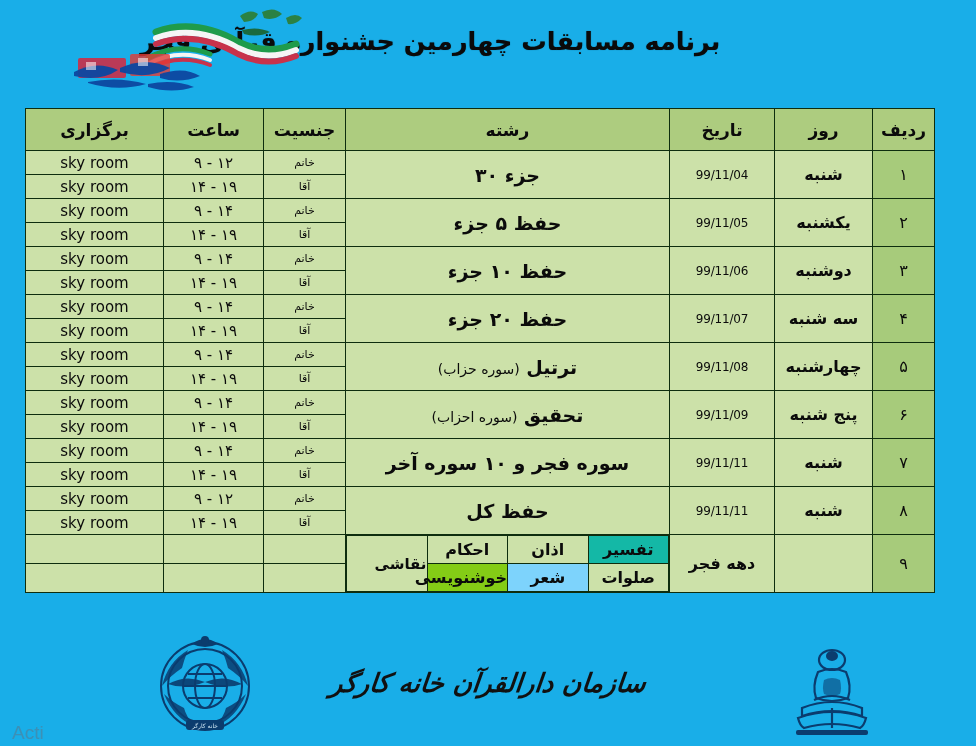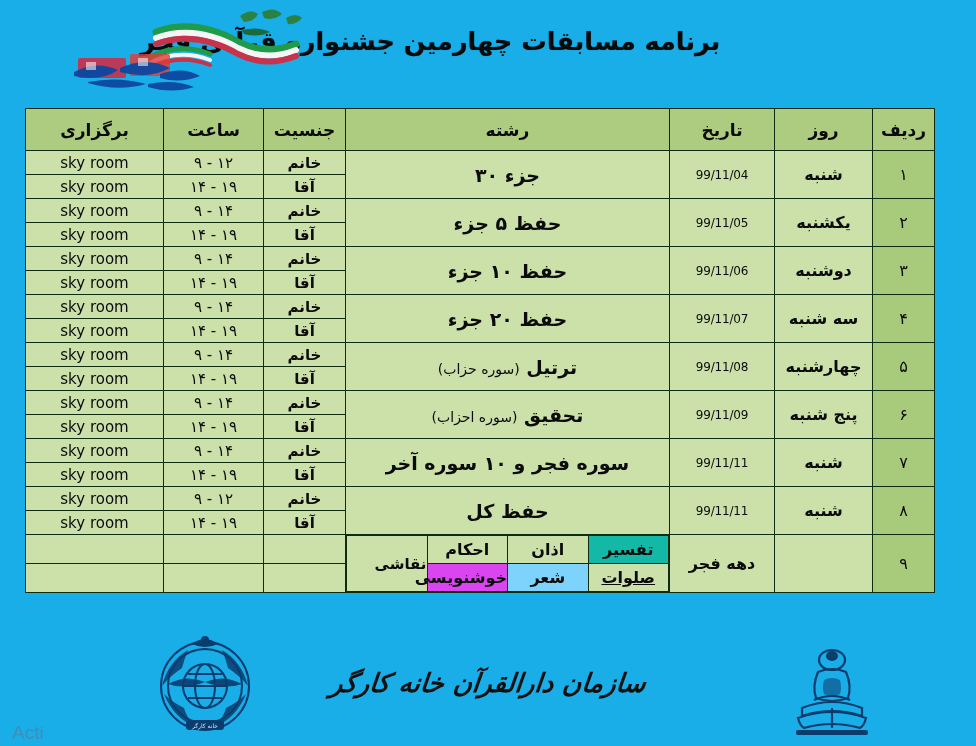--- a/index.html
+++ b/index.html
@@ -115,23 +115,22 @@
   td.reshte {
     font-size: 19px;
     font-weight: bold;
     letter-spacing: -0.3px;
   }
   td.reshte .paren {
     font-size: 14px;
     font-weight: normal;
   }
   td.jensiat {
-    font-size: 15px;
+    font-size: 11px;
     height: 24px;
-    font-weight: bold;
   }
   td.saat {
     font-size: 15px;
     height: 24px;
     direction: ltr;
   }
   td.bargo {
     font-size: 15px;
     height: 24px;
     direction: ltr;
@@ -411,23 +410,23 @@
             <td rowspan="2" style="padding: 0px;">
               <table style="border-collapse: collapse; width: 100%; direction: rtl; table-layout: fixed;">
                 <tbody>
                   <tr>
                     <td class="sub-act" style="border: 1.6px solid rgb(14, 45, 14); background: #14b8a6; text-align: center;">تفسیر</td>
                     <td class="sub-act" style="border: 1.6px solid rgb(14, 45, 14); background: rgb(204, 225, 169); text-align: center;">اذان</td>
                     <td class="sub-act" style="border: 1.6px solid rgb(14, 45, 14); background: rgb(204, 225, 169); text-align: center;">احکام</td>
                     <td class="naghashi" rowspan="2" style="border: 1.6px solid rgb(14, 45, 14); background: rgb(204, 225, 169); text-align: right; font-size: 15px; font-weight: bold;">نقاشی</td>
                   </tr>
                   <tr>
-                    <td class="sub-act" style="border: 1.6px solid rgb(14, 45, 14); background: rgb(204, 225, 169); text-align: center; text-decoration: underline;">صلوات</td>
+                    <td class="sub-act" style="border: 1.6px solid rgb(14, 45, 14); background: rgb(204, 225, 169); text-align: center;">صلوات</td>
                     <td class="sub-act" style="border: 1.6px solid rgb(14, 45, 14); background: #7dd3fc; text-align: center;">شعر</td>
-                    <td class="sub-act" style="border: 1.6px solid rgb(14, 45, 14); background: #d946ef; text-align: left; margin-top: 24px;">خوشنویسی</td>
+                    <td class="sub-act" style="border: 1.6px solid rgb(14, 45, 14); background: #84cc16; text-align: left; margin-top: 24px;">خوشنویسی</td>
                   </tr>
                 </tbody>
               </table>
             </td>
             <td class="blank"></td>
             <td class="blank"></td>
             <td class="blank"></td>
           </tr>
           <tr>
             <td class="blank"></td>

